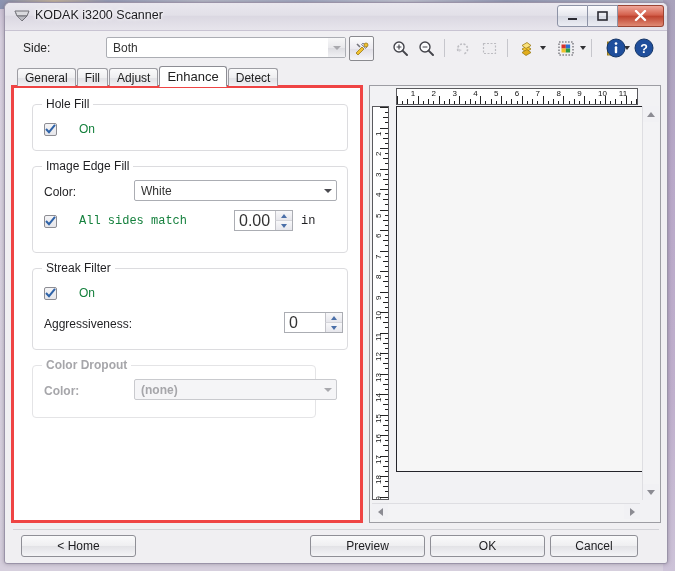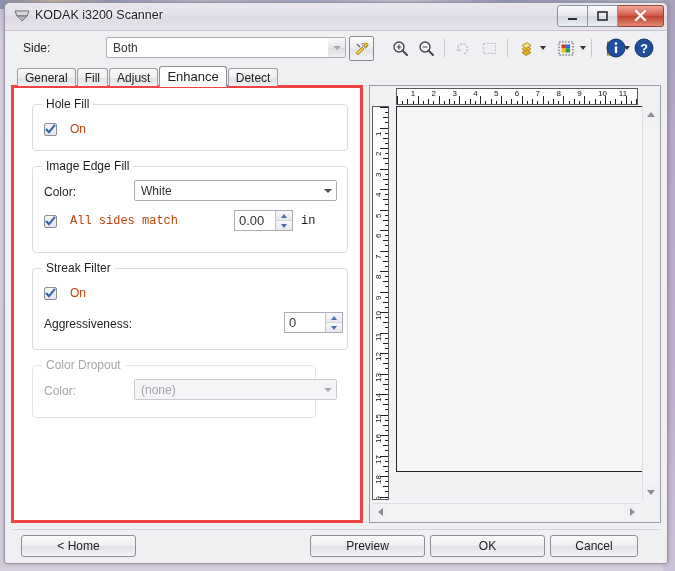--- a/index.html
+++ b/index.html
@@ -91,25 +91,25 @@
     position:absolute;left:0;top:20px;width:352px;bottom:0;
     border:3px solid #ef4444;background:#fff;box-sizing:border-box;
   }
   .gbox{position:absolute;border:1px solid #dcdcdf;border-radius:4px;background:#fff;box-sizing:border-box;}
   .glegend{position:absolute;top:-8px;left:9px;background:#fff;padding:0 4px;font-size:12px;color:#1f1f22;white-space:nowrap;}
   .gbox.dim .glegend{color:#a6a6aa;}
   .gbox.dim{border-color:#e4e4e6;}
   .ckrow{position:absolute;display:flex;align-items:center;}
   .ck{width:13px;height:13px;border:1px solid #8d8d93;background:linear-gradient(to bottom,#f4f4f6,#e6e6ea);
       border-radius:2px;display:flex;align-items:center;justify-content:center;box-sizing:border-box;}
-  .ckrow .cklabel{margin-left:13px;color:#c2410c;text-align:center;}
+  .ckrow .cklabel{margin-left:22px;color:#15803d;text-align:center;}
   .fieldlabel{position:absolute;color:#1f1f22;}
   .fieldlabel.dim{color:#a6a6aa;}
   .spin{position:absolute;height:21px;border:1px solid #abadb3;background:#fff;box-sizing:border-box;display:flex;align-items:center;}
-  .spin .sv{flex:1;padding-left:4px;font-size:13px;color:#333;}
+  .spin .sv{flex:1;padding-left:4px;font-size:16px;color:#333;}
   .spin .sbtns{width:17px;height:19px;display:flex;flex-direction:column;}
   .sb{flex:1;display:flex;align-items:center;justify-content:center;
      background:linear-gradient(to bottom,#f8f8fa,#e7e7ec);border-left:1px solid #c3c3c9;}
   .sb.top{border-bottom:1px solid #d5d5da;}
   .tri-up-b{width:0;height:0;border-left:3.5px solid transparent;border-right:3.5px solid transparent;border-bottom:4px solid #4a6fa8;}
   .tri-dn-b{width:0;height:0;border-left:3.5px solid transparent;border-right:3.5px solid transparent;border-top:4px solid #4a6fa8;}
   .unit{position:absolute;color:#1f1f22;font-family:Liberation Mono, monospace;}
   .combo.dim{border-color:#c9cace;background:#f5f5f7;}
   .combo.dim .val{color:#a6a6aa;}
 
@@ -350,21 +350,21 @@
             <span class="sb top">
                 <i class="tri-up-b"></i>
               </span>
             <span class="sb">
                 <i class="tri-dn-b"></i>
               </span>
           </span>
         </div>
       </div>
 
-      <div class="gbox dim" style="left:18px;top:277px;width:284px;height:53px;">
+      <div class="gbox dim" style="left:18px;top:277px;width:284px;height:53px;font-weight:bold;">
         <span class="glegend">Color Dropout</span>
         <span class="fieldlabel dim" style="left:11px;top:18px;">Color:</span>
         <div class="combo dim" style="left:101px;top:13px;width:203px;">
           <span class="val">(none)</span>
           <span class="arrowbox" style="background:transparent">
               <i class="tri-down dim"></i>
             </span>
         </div>
       </div>
     </div>

